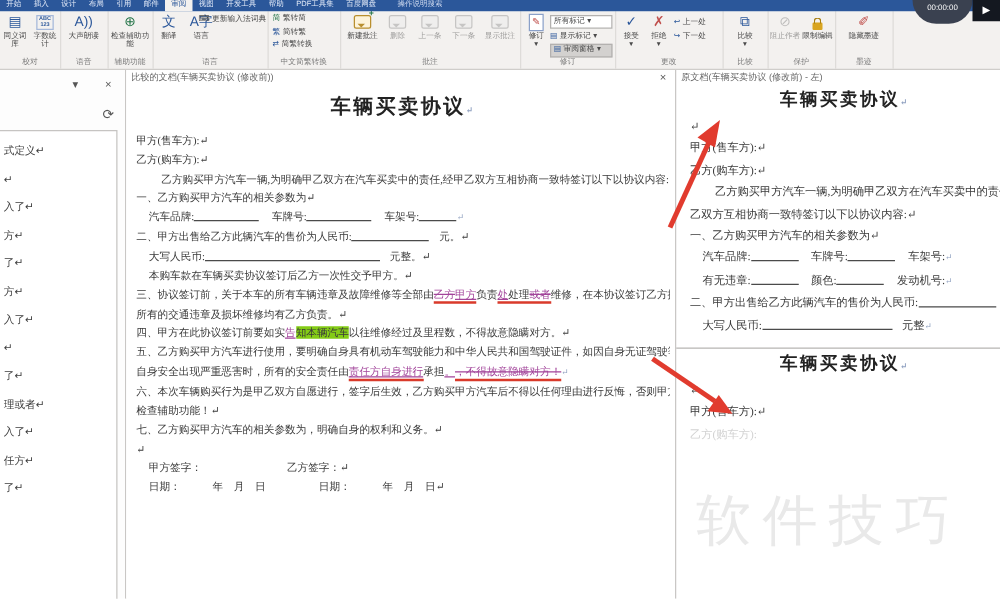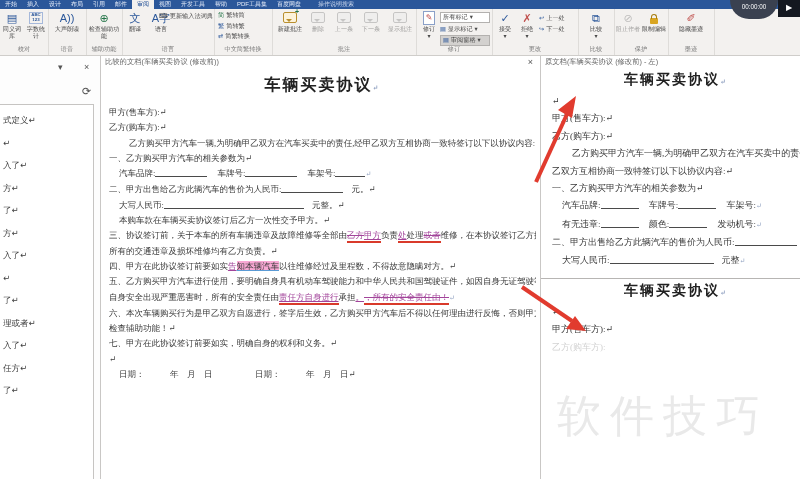--- a/index.html
+++ b/index.html
@@ -59,21 +59,21 @@
        font-size:8.5px;color:#3a3a3a}
   .dtitle{font-size:16px;font-weight:bold;text-align:center;letter-spacing:2px;margin:7px 0 9px;color:#222}
   .dl{line-height:15.3px;white-space:nowrap;overflow:hidden}
   .ind1{padding-left:10px}.ind2{padding-left:20px}
   .mark{color:#8fa0c0;font-size:7px}
   .bk{display:inline-block;height:8px;border-bottom:1px solid #4a4a4a;vertical-align:-1px}
   .w30{width:30px}.w42{width:38px}.w55{width:52px}.w65{width:62px}.w110{width:104px}.w145{width:140px}
   .sp8{display:inline-block;width:8px}
   .ins{color:#a2449a;text-decoration:underline}
   .del{color:#a2449a;text-decoration:line-through}
-  .mv{background:#f9a8d4;text-decoration:underline;-webkit-text-decoration-color:#5b9bd5;text-decoration-color:#5b9bd5}
+  .mv{background:#84cc16;-webkit-text-decoration-color:#5b9bd5;text-decoration-color:#5b9bd5}
   .redgrp{border-bottom:2.5px solid #d93a2b;padding-bottom:1px}
 
   
   .rightcol{position:absolute;top:0;bottom:0;left:540px;right:0;border-left:1px solid #c9c7c5}
   .origpane{position:absolute;top:0;left:0;right:0;height:223px;border-bottom:1px solid #b7b5b3;overflow:hidden}
   .revisedpane{position:absolute;top:224px;left:0;right:0;bottom:0;overflow:hidden}
   .rp-doc{font-family:"Liberation Serif","DejaVu Serif",serif;font-size:9px;color:#3a3a3a;padding-left:11px}
   .rp-doc .dl{line-height:17.4px}
   .rtitle{font-size:14px;font-weight:bold;text-align:center;letter-spacing:2px;margin:3px 0 4px;color:#222}
   .faint{color:#d2d2d2}
@@ -358,26 +358,27 @@
         <div class="dl ind1">本购车款在车辆买卖协议签订后乙方一次性交予甲方。↵</div>
         <div class="dl">
           <span>三、协议签订前，关于本车的所有车辆违章及故障维修等全部由</span><span class="redgrp"><span class="del">乙方</span><span class="ins">甲方</span></span><span>负责</span><span class="redgrp"><span class="ins">处</span><span>处理</span><span class="del">或者</span></span><span>维修，在本协议签订乙方提车后</span>
         </div>
         <div class="dl">所有的交通违章及损坏维修均有乙方负责。↵</div>
         <div class="dl">
           <span>四、甲方在此协议签订前要如实</span><span class="ins">告</span><span class="mv">知本辆汽车</span><span>以往维修经过及里程数，不得故意隐瞒对方。↵</span>
         </div>
         <div class="dl">五、乙方购买甲方汽车进行使用，要明确自身具有机动车驾驶能力和中华人民共和国驾驶证件，如因自身无证驾驶等因素导致的</div>
         <div class="dl">
-          <span>自身安全出现严重恶害时，所有的安全责任由</span><span class="redgrp"><span class="ins">责任方自身进行</span></span><span>承担</span><span class="ins">。</span><span class="redgrp"><span class="del">，所有的安全责任由！</span></span><span class="mark">↵</span>
+          <span>自身安全出现严重恶害时，所有的安全责任由</span><span class="redgrp"><span class="ins">责任方自身进行</span></span><span>承担</span><span class="ins">。</span><span class="redgrp"><span class="del">，不得故意隐瞒对方！</span></span><span class="mark">↵</span>
         </div>
         <div class="dl">六、本次车辆购买行为是甲乙双方自愿进行，签字后生效，乙方购买甲方汽车后不得以任何理由进行反悔，否则甲方有权向乙方</div>
         <div class="dl">检查辅助功能！↵</div>
-        <div class="dl">七、甲方在此协议签订前要如实，明确自身的权利和义务。↵</div>
+        <div class="dl">七、乙方购买甲方汽车的相关参数为，明确自身的权利和义务。↵</div>
         <div class="dl">↵</div>
+        <div class="dl ind1">甲方签字：　　　　　　　　乙方签字：↵</div>
         <div class="dl ind1">日期：　　　年　月　日　　　　　日期：　　　年　月　日↵</div>
       </div>
     </div>
 
     <div class="rightcol">
 
       <div class="origpane">
         <div class="phead">原文档(车辆买卖协议 (修改前) - 左)</div>
         <div class="rp-doc">
           <div class="rtitle"><span>车辆买卖协议</span><span class="mark">↵</span></div>

